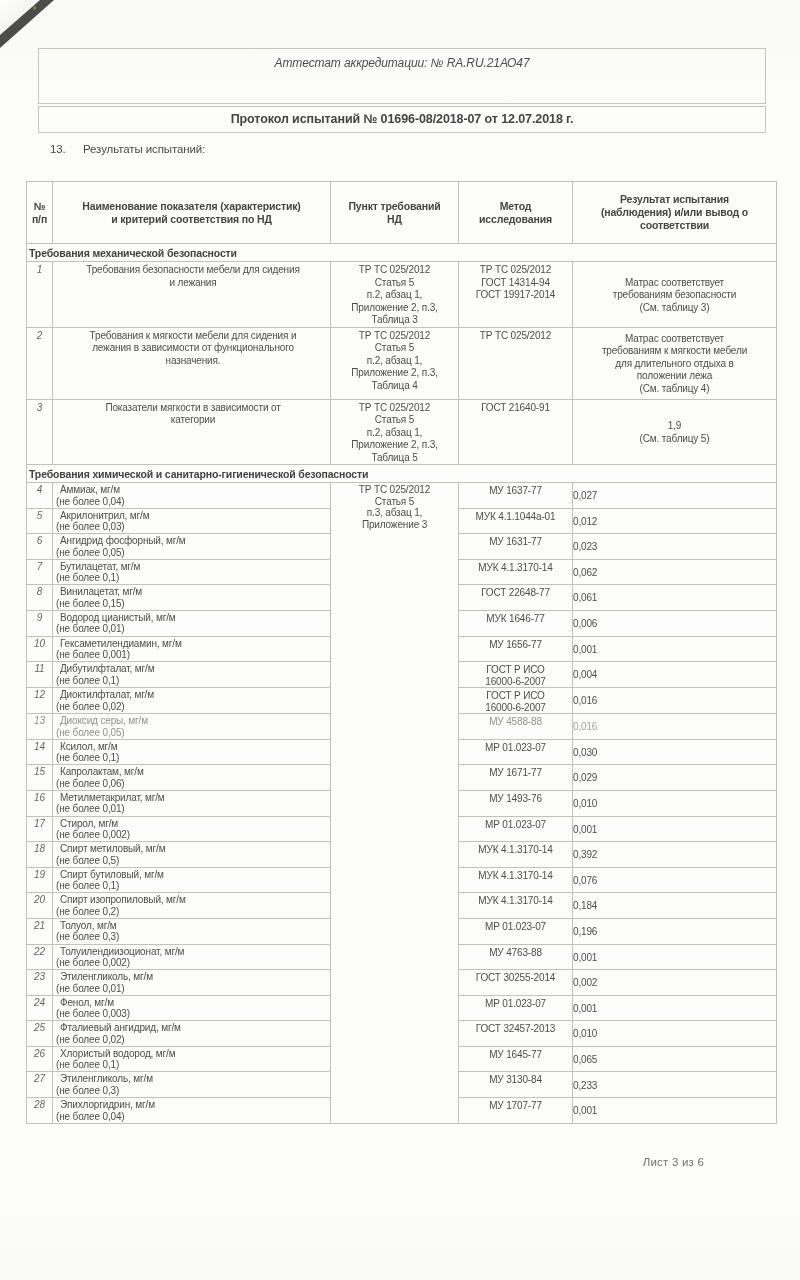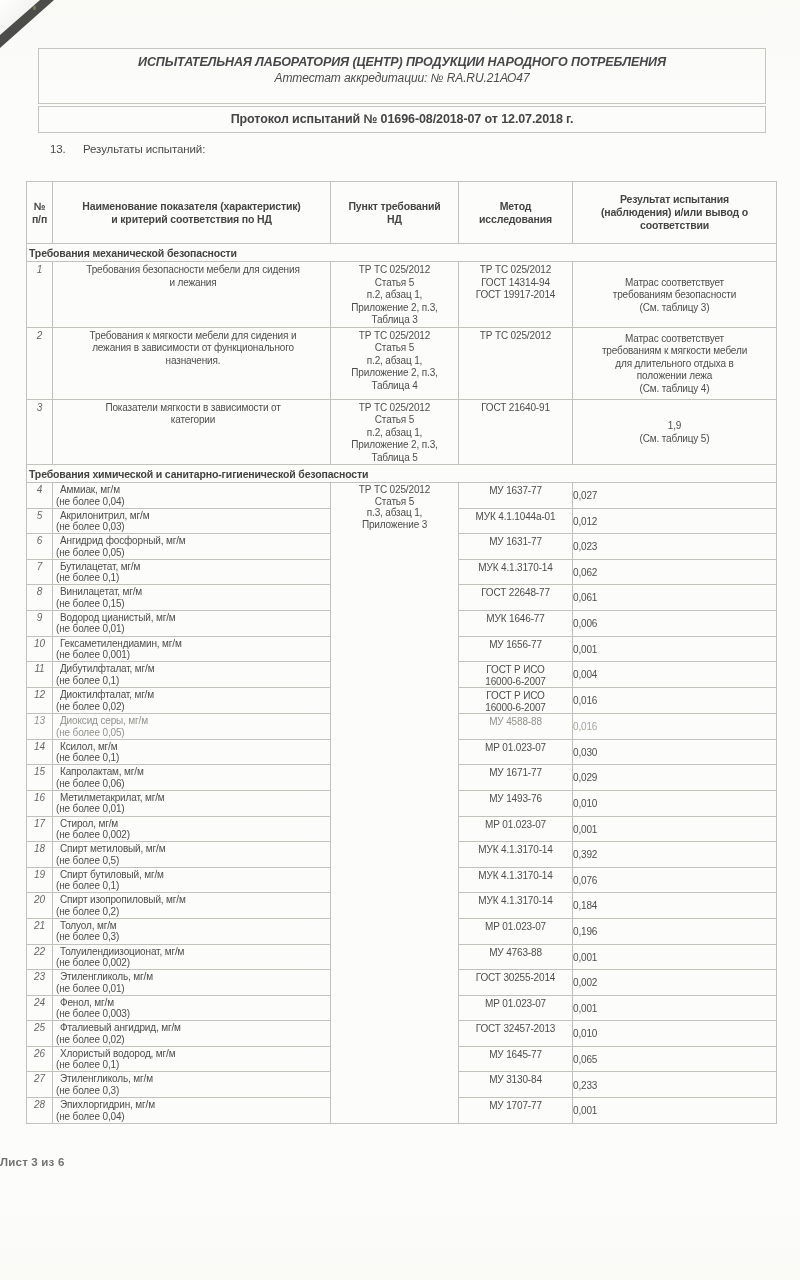--- a/index.html
+++ b/index.html
@@ -90,34 +90,33 @@
   .cmp-name{ padding-left:7px; }
   .cmp-limit{ padding-left:3px; }
   tr.chem-row .cell-method{ text-align:center; padding-top:2px; }
   tr.chem-row .cell-result{ vertical-align:middle; }
   td.cell-shared-punkt{ text-align:center; line-height:12.5px; padding-top:2px; }
   tr.faded td, tr.faded td div{ color:#93938c; }
   tr.faded .cell-result{ color:#a5a59d; }
 
   .page-footer{
     position:absolute; left:0; top:1156px; width:704px;
-    text-align:left; font-size:11.5px; color:#73736e; letter-spacing:0.2px;font-weight:bold;
+    text-align:right; font-size:11.5px; color:#73736e; letter-spacing:0.2px;
   }
 </style>
 </head>
 <body>
 
 <div class="page">
 
   <div class="fold-dark"></div>
   <div class="fold-light"></div>
   <div class="speck" style="left:33px; top:6px;"></div>
 
   <div class="header-box">
-    <div class="org-line">ИСПЫТАТЕЛЬНАЯ ЛАБОРАТОРИЯ (ЦЕНТР) ПРОДУКЦИИ НАРОДНОГО ПОТРЕБЛЕНИЯ</div>
     <div class="accr-line">Аттестат аккредитации: № RA.RU.21АО47</div>
   </div>
 
   <div class="protocol-box">
     <span>Протокол испытаний № 01696-08/2018-07 от 12.07.2018 г.</span>
   </div>
 
   <div class="results-heading">
     <span class="num">13.</span><span>Результаты испытаний:</span>
   </div>

